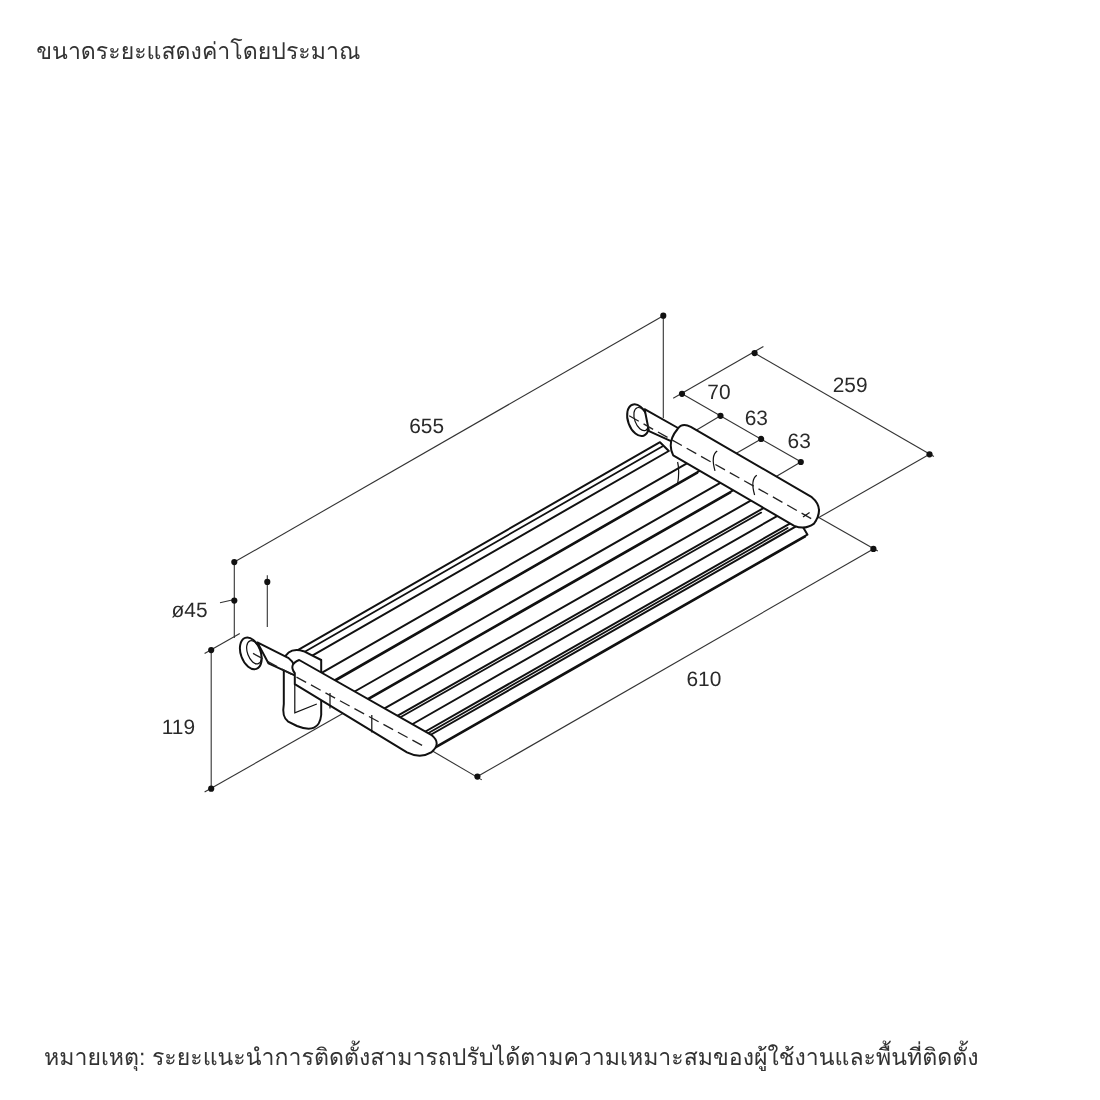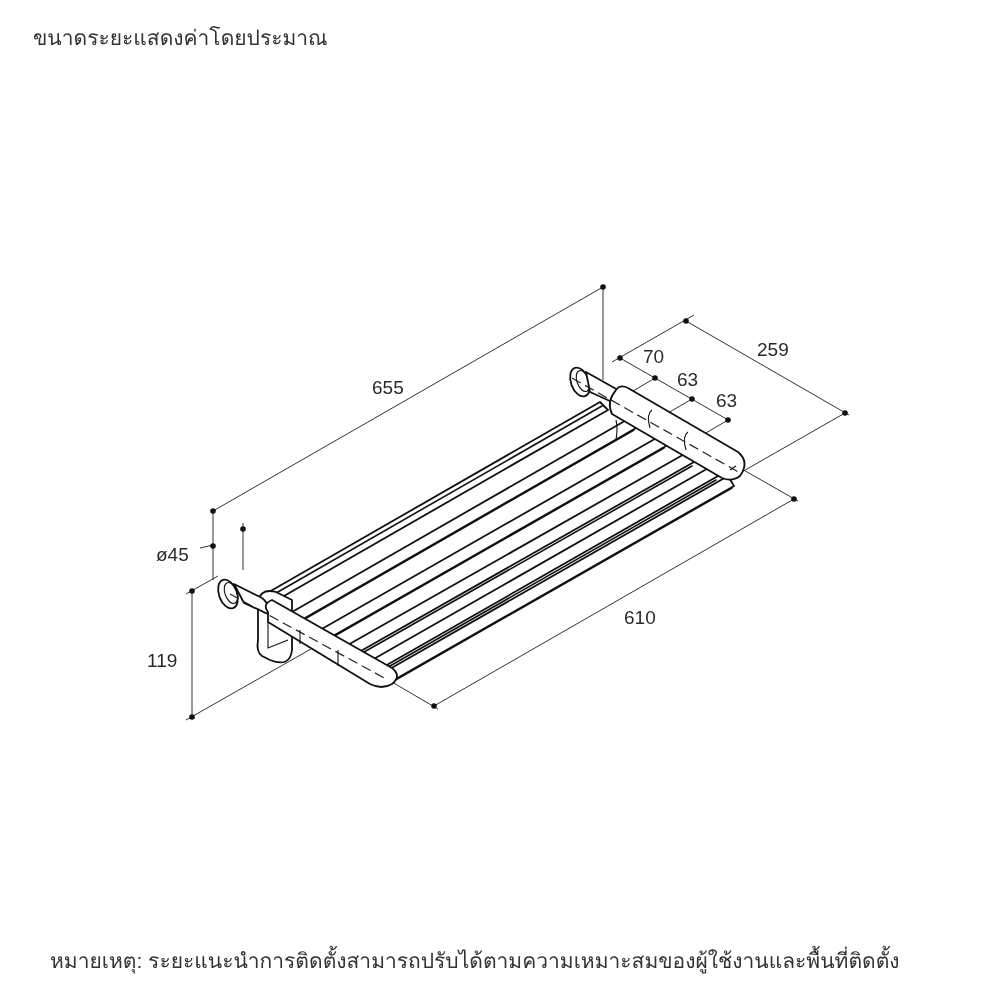--- a/index.html
+++ b/index.html
@@ -1,20 +1,20 @@
 <!DOCTYPE html>
 <html><head>
   <meta charset="utf-8">
   <style>
     html, body { margin: 0; padding: 0; background: #ffffff; }
     body { width: 1000px; height: 1000px; position: relative; overflow: hidden;
            font-family: "Liberation Sans", "DejaVu Sans", sans-serif; color: #2a2a2a; }
-    .header { position: absolute; left: 33px; top: 24px; font-size: 21px; line-height: 27px; color: #333; }
+    .header { position: absolute; left: 33px; top: 34px; font-size: 21px; line-height: 27px; color: #333; }
     .header div { white-space: nowrap; }
-    .note { position: absolute; left: 50px; top: 944px; font-size: 21px; color: #333; white-space: nowrap; }
+    .note { position: absolute; left: 40px; top: 944px; font-size: 21px; color: #333; white-space: nowrap; }
     svg.drawing { position: absolute; left: 0; top: 0; }
     .dim-text { font-family: "Liberation Sans", "DejaVu Sans", sans-serif; font-size: 19px; fill: #2a2a2a; }
     .dim { stroke: #333; stroke-width: 1; fill: none; }
     .dot { fill: #111; }
     .obj { stroke: #111; stroke-width: 1.8; fill: #fff; stroke-linejoin: round; stroke-linecap: round; }
     .objline { stroke: #111; stroke-width: 1.6; fill: none; stroke-linecap: round; }
     .thin { stroke: #111; stroke-width: 1.1; fill: none; }
     .center { stroke: #222; stroke-width: 1.2; fill: none; stroke-dasharray: 10 5; }
   </style>
 </head>

